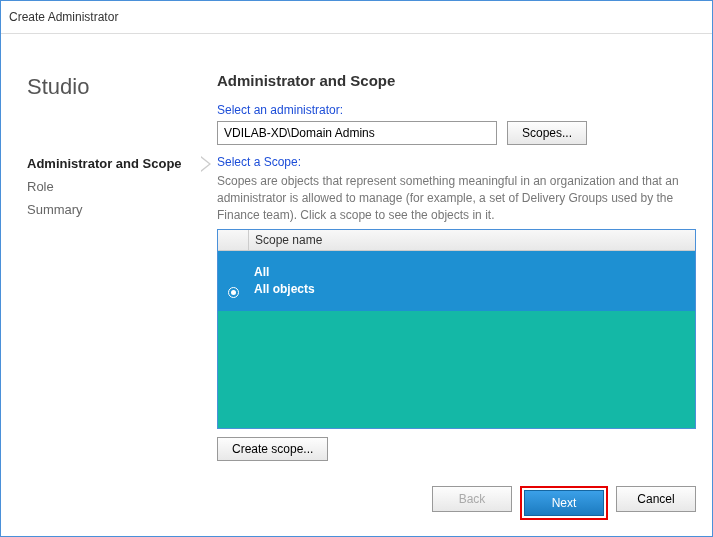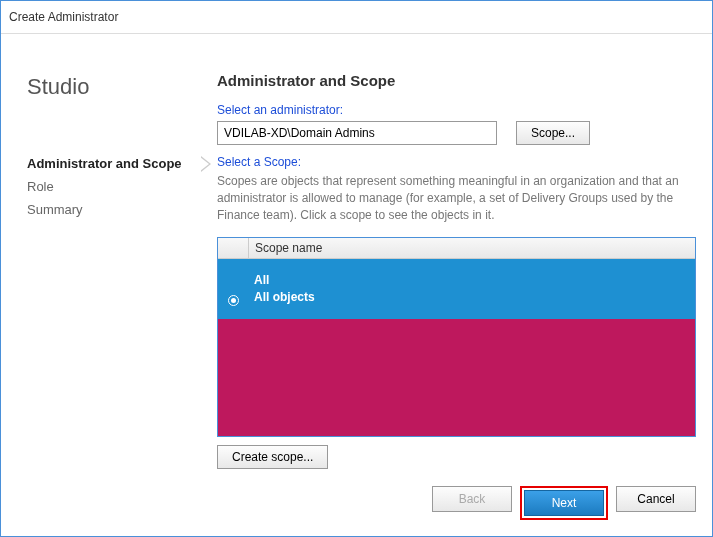--- a/index.html
+++ b/index.html
@@ -90,21 +90,21 @@
     margin: 18px 0 14px 0;
   }
   .label {
     font-size: 12px;
     font-weight: 400;
     color: #1d4ed8;
     margin-bottom: 4px;
   }
   .admin-row {
     display: flex;
-    gap: 19px;
+    gap: 10px;
     align-items: center;
     margin-bottom: 10px;
   }
   .admin-input {
     width: 280px;
     height: 24px;
     border: 1px solid #999;
     padding: 2px 6px;
     font-size: 12px;
     font-family: inherit;
@@ -124,23 +124,22 @@
   }
   .scope-desc {
     font-size: 12px;
     color: #777;
     line-height: 1.4;
     margin-bottom: 6px;
   }
   .scope-grid {
     border: 1px solid #4a90d9;
     height: 200px;
-    background: #be185d;
+    background: #14b8a6;
     overflow: hidden;
-    margin-top: 8px;
   }
   .scope-header {
     display: flex;
     background: linear-gradient(#f8f8f8, #e8e8e8);
     border-bottom: 1px solid #ccc;
     font-size: 12px;
     color: #333;
   }
   .scope-header .col-radio { width: 30px; }
   .scope-header .col-name { flex: 1; padding: 3px 6px; border-left: 1px solid #ccc; }
@@ -218,21 +217,21 @@
       <div class="nav-item">Role</div>
       <div class="nav-item">Summary</div>
     </div>
 
     <div class="main">
       <h2>Administrator and Scope</h2>
 
       <div class="label">Select an administrator:</div>
       <div class="admin-row">
         <input type="text" class="admin-input" value="VDILAB-XD\Domain Admins" style="">
-        <button class="btn">Scope...</button>
+        <button class="btn">Scopes...</button>
       </div>
 
       <div class="label">Select a Scope:</div>
       <div class="scope-desc">Scopes are objects that represent something meaningful in an organization and that an administrator is allowed to manage (for example, a set of Delivery Groups used by the Finance team). Click a scope to see the objects in it.</div>
 
       <div class="scope-grid">
         <div class="scope-header">
           <div class="col-radio"></div>
           <div class="col-name">Scope name</div>
         </div>

